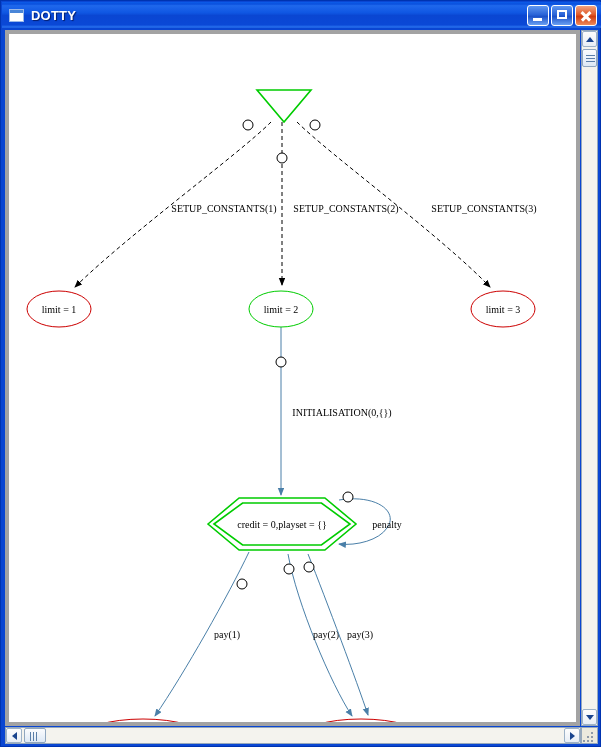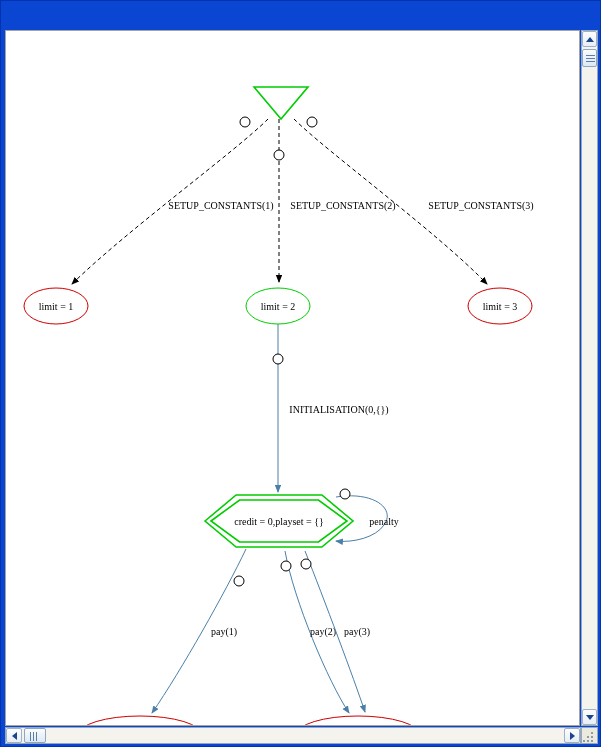--- a/index.html
+++ b/index.html
@@ -22,21 +22,21 @@
   .wbtn.cls{background:linear-gradient(180deg,#f2a37f,#e05a2a 45%,#cf3d11 55%,#f08a5a);}
   .wbtn.min::after{content:"";position:absolute;left:5px;bottom:4px;width:9px;height:3px;background:#fff;}
   .wbtn.max::after{content:"";position:absolute;left:5px;top:4px;width:10px;height:9px;
                    border:2px solid #fff;box-sizing:border-box;}
   .wbtn.cls::before,.wbtn.cls::after{content:"";position:absolute;left:4px;top:9px;width:12px;height:2.5px;background:#fff;}
   .wbtn.cls::before{transform:rotate(45deg);}
   .wbtn.cls::after{transform:rotate(-45deg);}
   
   #client{position:absolute;left:4px;top:29px;width:593px;height:714px;background:#0a46d2;}
   #canvas-area{position:absolute;left:0;top:0;width:575px;height:696px;background:#fff;
-               border:1px solid #a3a3a3;box-sizing:border-box;overflow:hidden;}
+               border:4px solid #a3a3a3;box-sizing:border-box;overflow:hidden;}
   #graph-svg{position:absolute;left:0;top:0;}
   
   #vscroll{position:absolute;left:576px;top:0;width:17px;height:696px;
            background:#f4f3ee;border:1px solid #96a8bb;box-sizing:border-box;}
   #hscroll{position:absolute;left:0;top:697px;width:576px;height:17px;
            background:#f4f3ee;border:1px solid #96a8bb;box-sizing:border-box;}
   .sbtn{position:absolute;background:linear-gradient(180deg,#fdfdfd,#e8eef6);
         border:1px solid #9db2c8;box-sizing:border-box;border-radius:2px;}
   .sthumb{position:absolute;background:linear-gradient(180deg,#fbfcfe,#dde8f5);
           border:1px solid #8fa6bf;box-sizing:border-box;border-radius:2px;}
@@ -49,20 +49,29 @@
   #corner{position:absolute;left:576px;top:697px;width:17px;height:17px;background:#eceade;
           border:1px solid #96a8bb;box-sizing:border-box;}
   .gdot{position:absolute;width:2px;height:2px;background:#8f9aa8;}
   .glabel{font-family:"Liberation Serif",serif;font-size:10px;fill:#000;}
 </style>
 </head>
 <body>
 
 <div id="window">
 
+  <div id="titlebar">
+    <div id="app-icon"></div>
+    <div id="title-text">DOTTY</div>
+    <div id="winbtns">
+      <div class="wbtn min"></div>
+      <div class="wbtn max"></div>
+      <div class="wbtn cls"></div>
+    </div>
+  </div>
 
   <div id="client">
 
     <div id="canvas-area">
       <svg id="graph-svg" width="573" height="694" viewBox="0 0 573 694">
         <defs>
           <marker id="ah-black" markerWidth="9" markerHeight="9" refX="7" refY="3.2" orient="auto" markerUnits="userSpaceOnUse">
             <path d="M0,0 L8,3.2 L0,6.4 z" fill="#000000"></path>
           </marker>
           <marker id="ah-blue" markerWidth="9" markerHeight="9" refX="7" refY="3.2" orient="auto" markerUnits="userSpaceOnUse">

